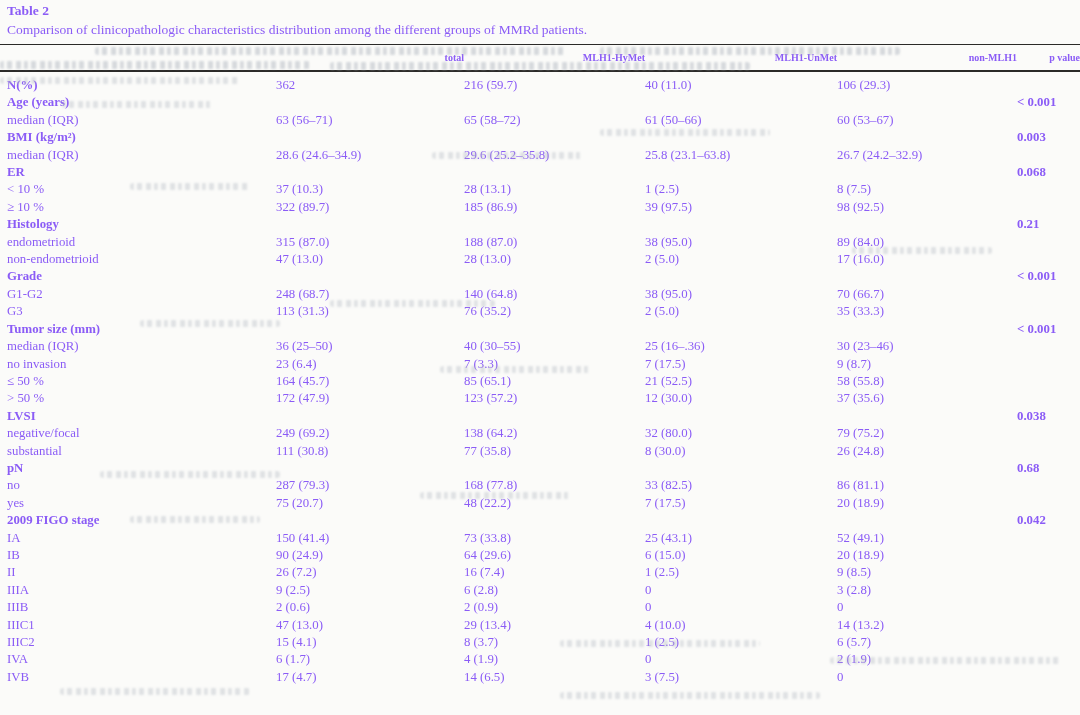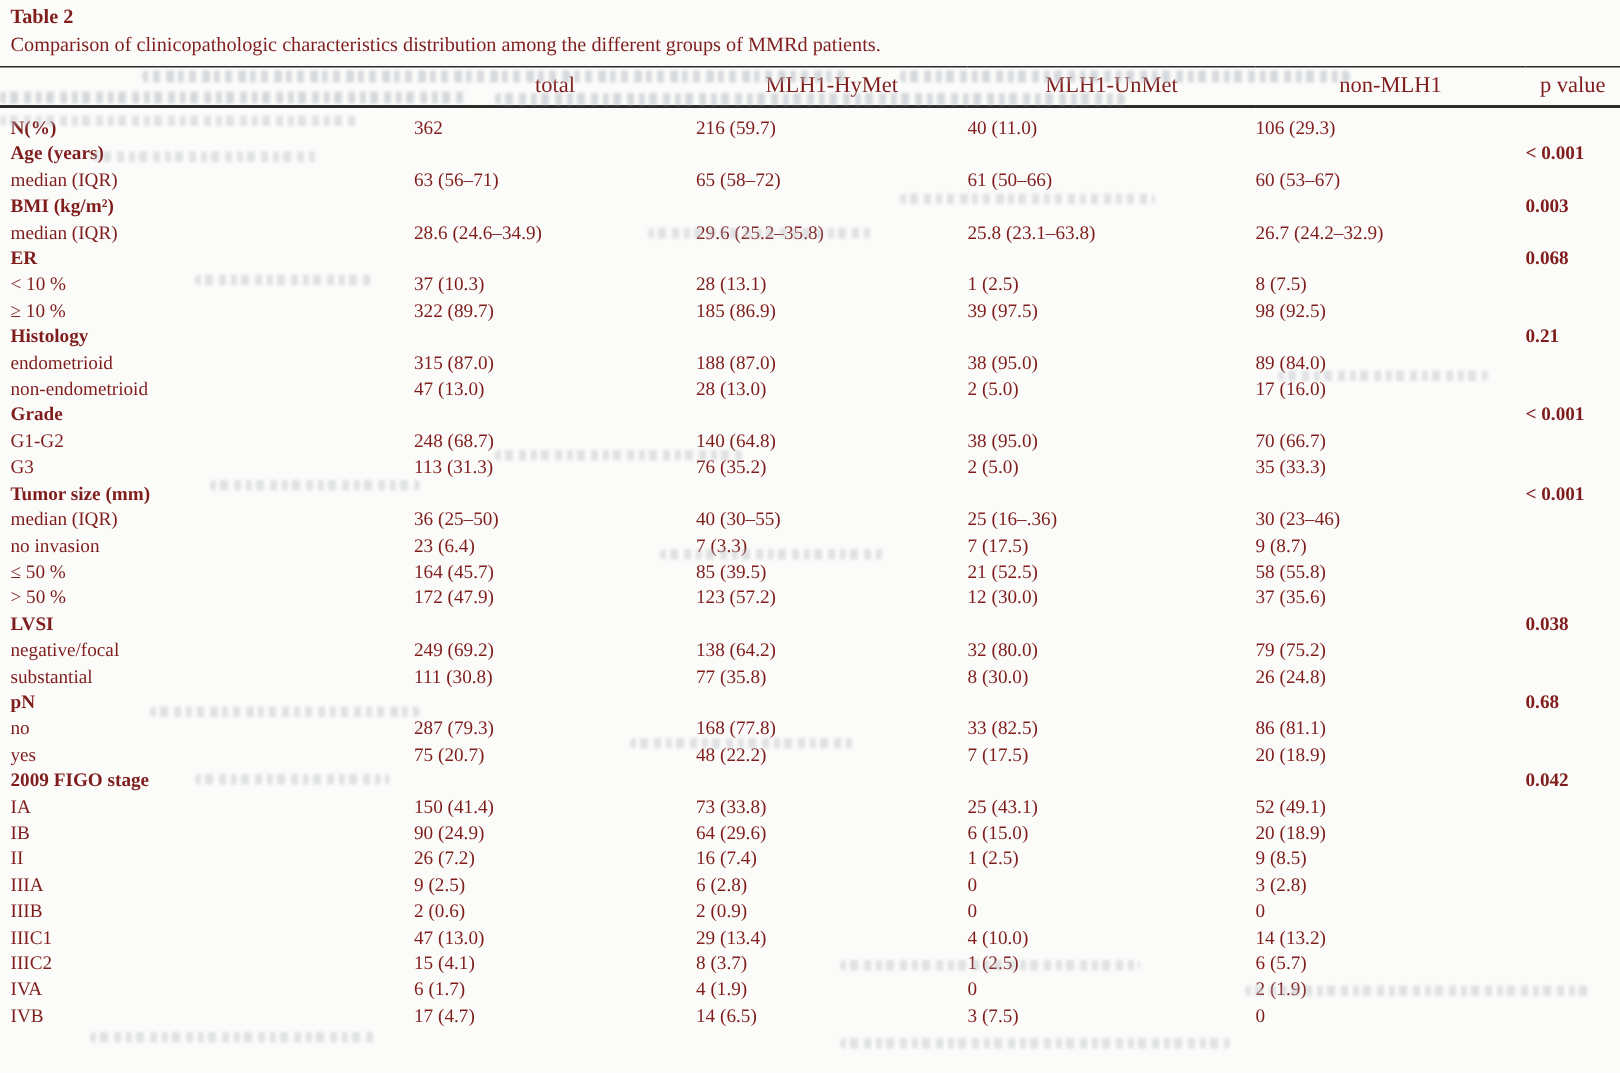--- a/index.html
+++ b/index.html
@@ -3,37 +3,37 @@
 <meta charset="utf-8">
 <style>
   html,body{margin:0;padding:0;}
   body{background:#ffffff;}
   .page{
     position:relative;
     width:1080px;height:715px;
     background:#fbfbf9;
     overflow:hidden;
     font-family:"Liberation Serif","DejaVu Serif",serif;
-    color:#7f1d1d;
+    color:#8b5cf6;
   }
   .titleblock{position:absolute;top:1px;left:0;padding-left:7px;}
   .table-title{font-weight:bold;font-size:13.5px;line-height:19px;}
   .table-caption{font-size:13.5px;line-height:19px;text-align:center;}
   table.char-table{
     position:absolute;top:44px;left:0;width:1080px;
     border-collapse:collapse;table-layout:fixed;
   }
   col.c1{width:276px;} col.c2{width:188px;} col.c3{width:181px;}
   col.c4{width:192px;} col.c5{width:180px;} col.c6{width:63px;}
   thead tr{
     border-top:1.5px solid #2b2a28;
     border-bottom:2.2px solid #2b2a28;
   }
   th{
-    text-align:center;font-weight:normal;font-size:15px;
+    text-align:right;font-weight:bold;font-size:10px;
     height:25px;padding:0;vertical-align:middle;white-space:nowrap;
   }
   th:first-child{padding-left:7px;}
   td{
     font-size:12.8px;height:17.4px;line-height:17.4px;
     padding:0;vertical-align:middle;white-space:nowrap;overflow:hidden;
   }
   td:first-child{padding-left:7px;}
   tbody tr:first-child td{padding-top:5px;}
   .b{font-weight:bold;}
@@ -210,21 +210,21 @@
           <td>no invasion</td>
           <td>23 (6.4)</td>
           <td>7 (3.3)</td>
           <td>7 (17.5)</td>
           <td>9 (8.7)</td>
           <td class="b"></td>
         </tr>
         <tr>
           <td>≤ 50 %</td>
           <td>164 (45.7)</td>
-          <td>85 (39.5)</td>
+          <td>85 (65.1)</td>
           <td>21 (52.5)</td>
           <td>58 (55.8)</td>
           <td class="b"></td>
         </tr>
         <tr>
           <td>&gt; 50 %</td>
           <td>172 (47.9)</td>
           <td>123 (57.2)</td>
           <td>12 (30.0)</td>
           <td>37 (35.6)</td>

